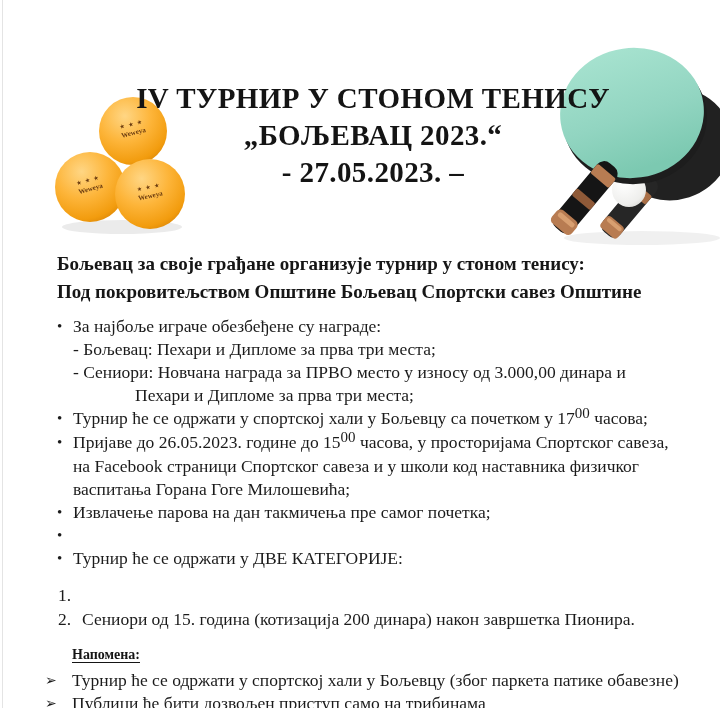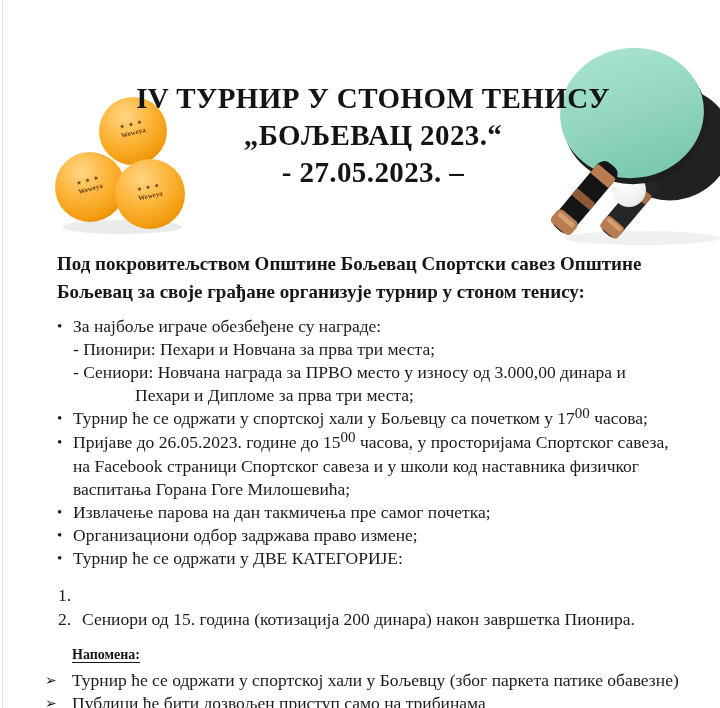--- a/index.html
+++ b/index.html
@@ -139,31 +139,31 @@
   <div class="title-block">
     <div>IV ТУРНИР У СТОНОМ ТЕНИСУ</div>
     <div>„БОЉЕВАЦ 2023.“</div>
     <div>- 27.05.2023. –</div>
   </div>
 </div>
 
 <div class="main">
 
   <div class="intro">
+    <div>Бољевац за своје грађане организује турнир у стоном тенису:</div>
     <div>Под покровитељством Општине Бољевац Спортски савез Општине</div>
-    <div>Бољевац за своје грађане организује турнир у стоном тенису:</div>
   </div>
 
   <div class="list">
     <div class="line">
       <span class="marker bullet-marker">•</span>
       <span>За најбоље играче обезбеђене су награде:</span>
     </div>
     <div class="line sub">
-      <span>- Пионири: Пехари и Новчана за прва три места;</span>
+      <span>- Бољевац: Пехари и Дипломе за прва три места;</span>
     </div>
     <div class="line sub">
       <span>- Сениори: Новчана награда за ПРВО место у износу од 3.000,00 динара и</span>
     </div>
     <div class="line sub2">
       <span>Пехари и Дипломе за прва три места;</span>
     </div>
     <div class="line">
       <span class="marker bullet-marker">•</span>
       <span><span>Турнир ће се одржати у спортској хали у Бољевцу са почетком у 17</span><span class="sup">00</span><span> часова;</span></span>
@@ -177,21 +177,20 @@
     </div>
     <div class="line cont">
       <span>васпитања Горана Гоге Милошевића;</span>
     </div>
     <div class="line">
       <span class="marker bullet-marker">•</span>
       <span>Извлачење парова на дан такмичења пре самог почетка;</span>
     </div>
     <div class="line">
       <span class="marker bullet-marker">•</span>
-      <span>Организациони одбор задржава право измене;</span>
     </div>
     <div class="line">
       <span class="marker bullet-marker">•</span>
       <span>Турнир ће се одржати у ДВЕ КАТЕГОРИЈЕ:</span>
     </div>
   </div>
 
   <div class="numbered">
     <div class="line">
       <span class="num-marker">1.</span>

